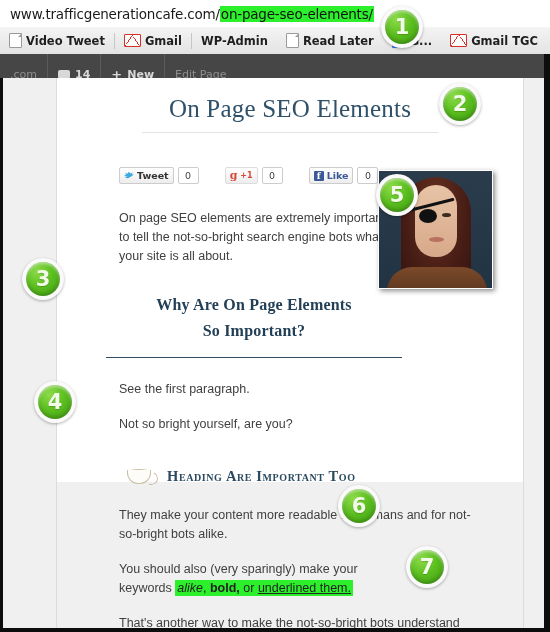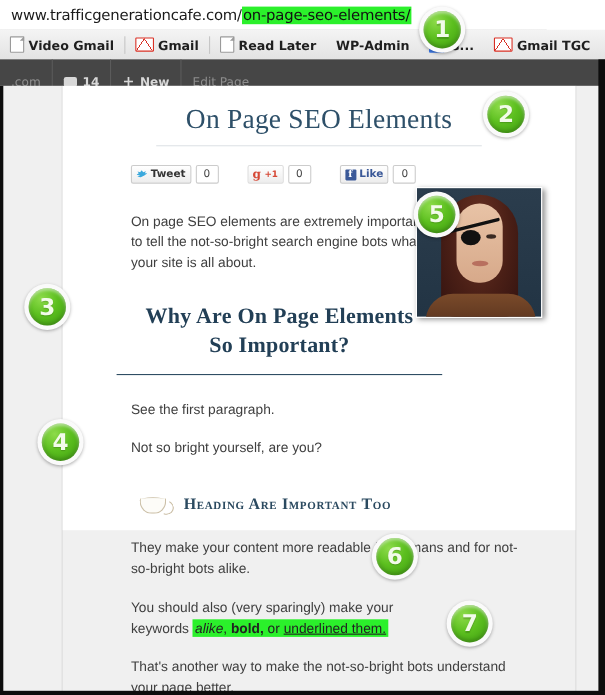--- a/index.html
+++ b/index.html
@@ -107,21 +107,21 @@
     text-align:center;letter-spacing:0.2px;
   }
   .title-rule{
     height:1px;background:#dfe3e6;margin:0 55px 0 55px;
   }
 
   .social{
     display:flex;align-items:center;gap:26px;
     padding:17px 0 0 32px;
   }
-  .sbtn{display:flex;align-items:center;}
+  .sbtn{display:flex;align-items:center;margin-top:17px;}
   .sbox{
     display:flex;align-items:center;gap:3px;
     border:1px solid #ccc;border-radius:2px;
     background:linear-gradient(#ffffff,#ededed);
     height:15px;padding:0 4px;
     font-size:9.5px;font-weight:bold;color:#333;
     font-family:"DejaVu Sans", sans-serif;
   }
   .scount{
     border:1px solid #ccc;border-radius:2px;background:#fff;
@@ -147,21 +147,21 @@
   .para{
     margin:0;padding:0;
     font-size:12.5px;line-height:19px;color:#3f3f3f;
     font-family:"Liberation Sans", sans-serif;
   }
   .intro{padding:25px 0 0 32px;width:270px;}
 
   h2.sub{
     margin:0;padding:26px 0 0 0;
     font-family:"Liberation Serif", serif;
-    font-size:20px;font-weight:bold;color:#223f56;
+    font-size:16px;font-weight:bold;color:#223f56;
     text-align:center;line-height:26px;letter-spacing:0.2px;
     width:302px;margin-left:16px;
   }
   .sub-rule{
     height:1px;background:#2f4d63;width:296px;margin:13px 0 0 19px;
   }
 
   .body-block{padding:22px 0 0 32px;width:360px;}
   .body-block p{margin:0 0 16px 0;}
 
@@ -267,34 +267,34 @@
 
 <div id="screen">
 
   <div class="urlbar">
     <div class="urlbar-text"><span>www.trafficgenerationcafe.com/</span><span class="hl-url">on-page-seo-elements/</span></div>
   </div>
 
   <div class="bookmarks">
     <div class="bm">
       <span class="ico-doc"></span>
-      <span>Video Gmail</span>
+      <span>Video Tweet</span>
     </div>
     <div class="bm-sep"></div>
     <div class="bm">
       <span class="ico-gmail"></span>
       <span>Gmail</span>
     </div>
     <div class="bm-sep"></div>
     <div class="bm">
+      <span>WP-Admin</span>
+    </div>
+    <div class="bm">
       <span class="ico-doc"></span>
       <span>Read Later</span>
-    </div>
-    <div class="bm">
-      <span>WP-Admin</span>
     </div>
     <div class="bm">
       <span class="ico-gplus">8</span>
       <span>G...</span>
     </div>
     <div class="bm">
       <span class="ico-gmail"></span>
       <span>Gmail TGC</span>
     </div>
 

